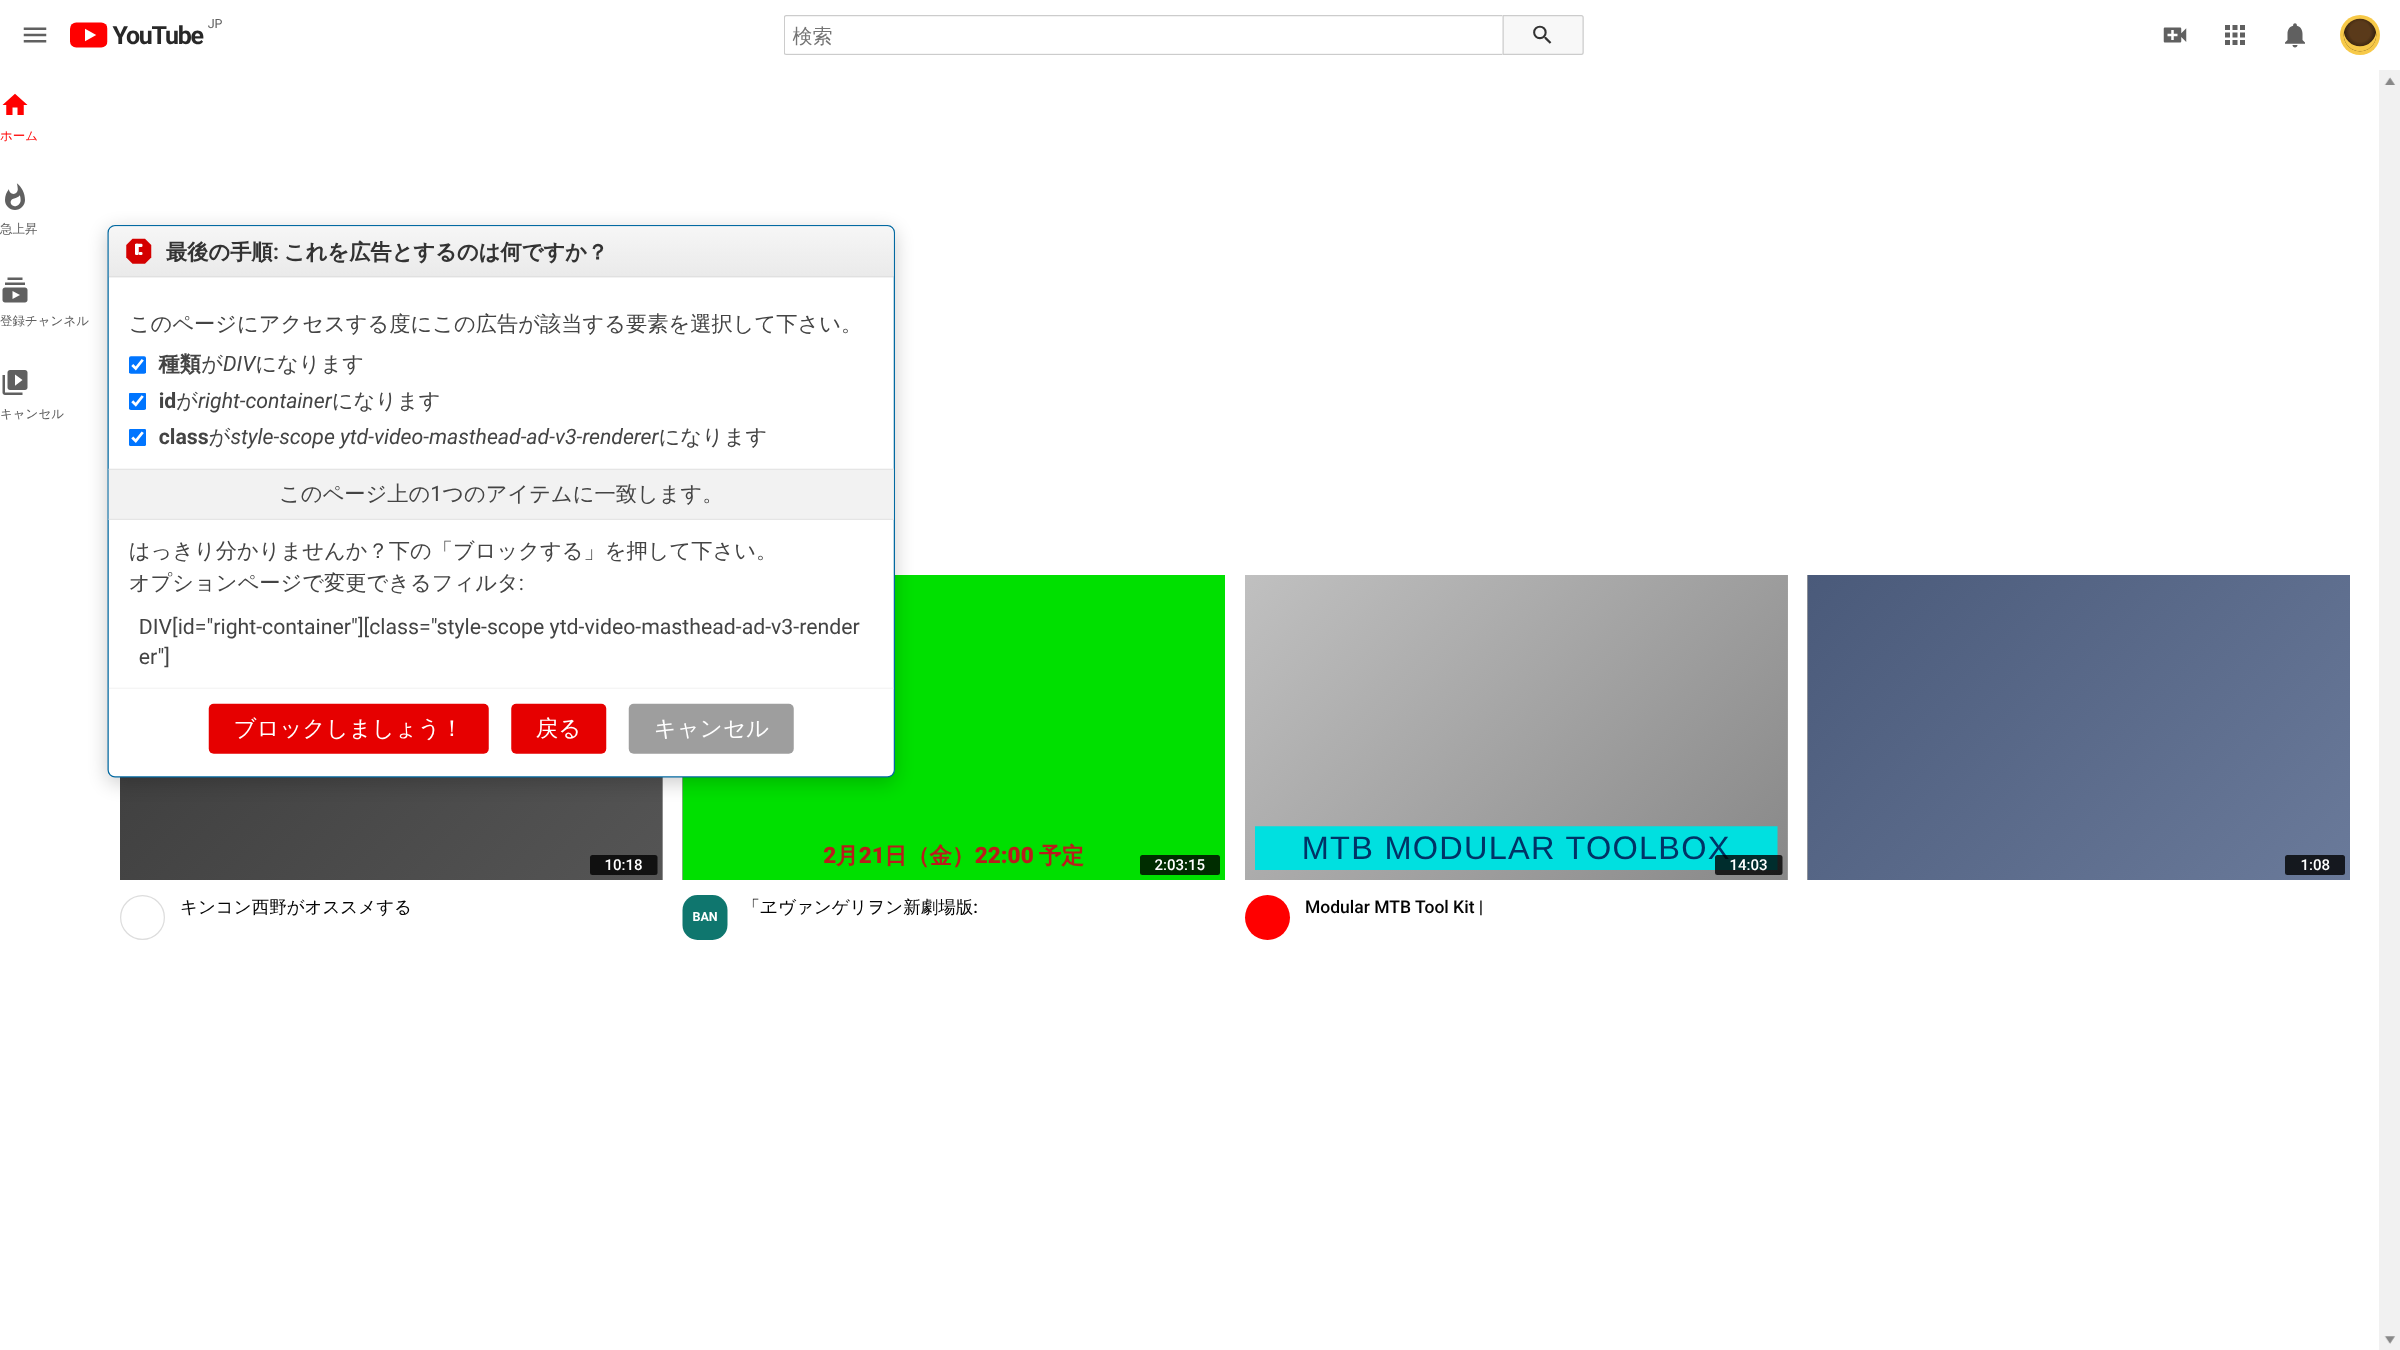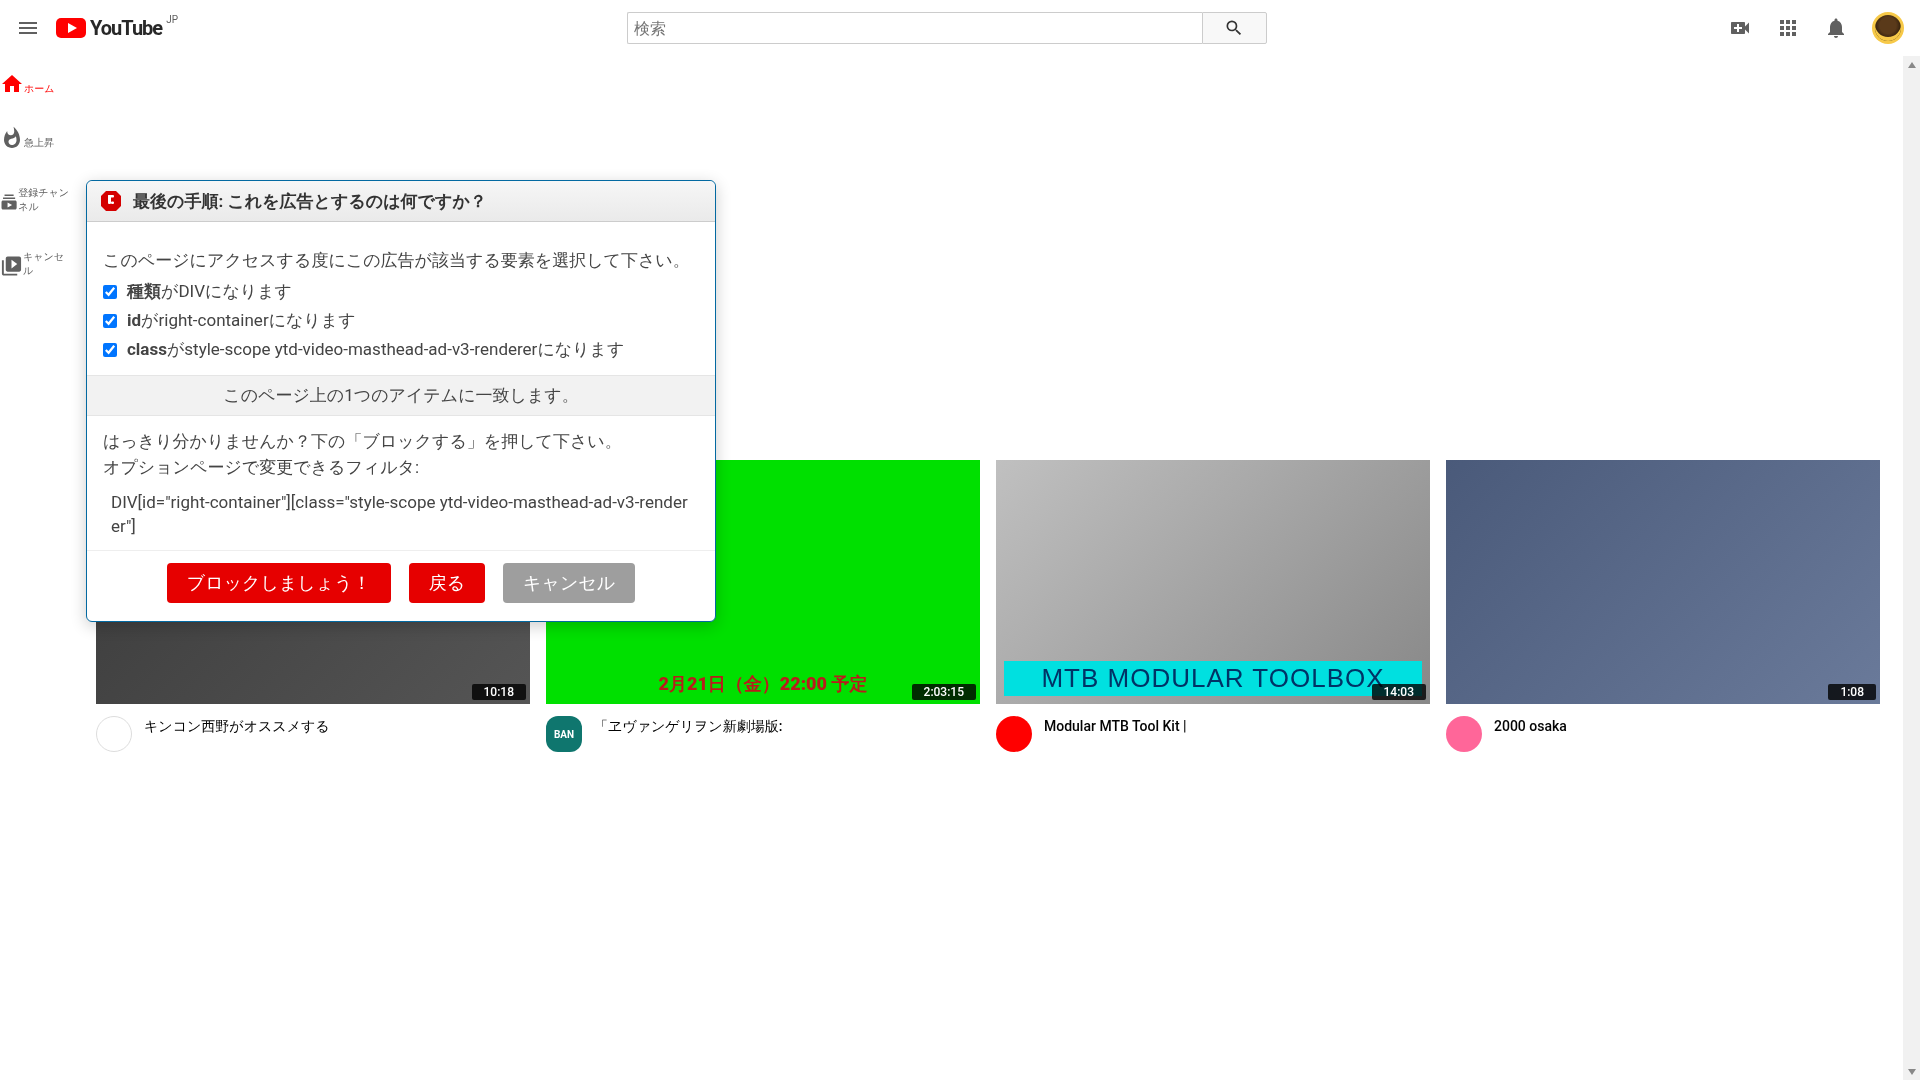--- a/index.html
+++ b/index.html
@@ -26,21 +26,21 @@
   cursor:pointer;margin:0 4px}
 .header-icon svg{width:24px;height:24px;fill:#606060}
 .avatar{width:32px;height:32px;border-radius:50%;background:#f7c948;margin-left:12px;
   cursor:pointer;display:flex;align-items:center;justify-content:center;overflow:hidden}
 .avatar-inner{width:26px;height:26px;border-radius:50%;
   background:radial-gradient(circle at 50% 40%,#5a3a1a 40%,#2a1a0a 70%);
   box-shadow:inset 0 -4px 0 #f7c948}
 
 
 .sidebar{position:fixed;top:56px;left:0;bottom:0;width:72px;background:#fff;z-index:4}
-.side-item{display:flex;flex-direction:row;align-items:flex-end;padding:16px 0 14px;
+.side-item{display:flex;flex-direction:column;align-items:flex-start;padding:16px 0 14px;
   cursor:pointer}
 .side-item svg{width:24px;height:24px;fill:#606060}
 .side-item span{font-size:10px;margin-top:6px;color:#606060}
 .side-item.active svg{fill:#ff0000}
 .side-item.active span{color:#ff0000}
 
 
 .content{position:absolute;top:56px;left:72px;right:16px;padding:24px 24px 0}
 .video-grid{display:grid;grid-template-columns:repeat(4,1fr);gap:16px}
 .video-card{cursor:pointer}
@@ -74,21 +74,21 @@
   box-shadow:0 4px 16px rgba(0,0,0,.2);font-family:"Helvetica Neue",Arial,sans-serif}
 .dialog-header{display:flex;align-items:center;padding:8px 12px;
   background:linear-gradient(#f6f6f6,#eaeaea);border-bottom:1px solid #ccc;
   border-radius:6px 6px 0 0}
 .stop-icon{width:24px;height:24px;margin-right:10px}
 .dialog-title{font-size:17px;font-weight:700;color:#333}
 .dialog-body{padding:24px 16px 8px}
 .instruction{font-size:17px;color:#444;line-height:28px;margin-bottom:6px}
 .check-row{display:flex;align-items:center;margin:6px 0;font-size:17px;color:#444}
 .check-row input{width:14px;height:14px;margin-right:10px}
-.ital{}
+.ital{font-style:italic}
 .match-bar{background:#f2f2f2;border-top:1px solid #e5e5e5;border-bottom:1px solid #e5e5e5;
   padding:8px 0;text-align:center;font-size:17px;color:#444}
 .dialog-lower{padding:12px 16px}
 .help1{font-size:17px;color:#444;line-height:26px}
 .help2{font-size:17px;color:#444;line-height:26px}
 .filter-code{font-size:17px;color:#444;padding:10px 8px 0;line-height:24px;word-break:break-all}
 .dialog-footer{display:flex;justify-content:center;align-items:center;gap:18px;
   padding:12px 0 18px;border-top:1px solid #eee;
   border-radius:0 0 6px 6px}
 .btn{border:none;border-radius:4px;font-size:18px;padding:8px 20px;cursor:pointer;
@@ -217,24 +217,20 @@
       <div class="video-meta">
         <div class="chan-avatar av3"></div>
         <div class="video-title">Modular MTB Tool Kit |</div>
       </div>
     </div>
 
     <div class="video-card">
       <div class="thumb thumb4">
         <div class="thumb-inner"></div>
         <span class="duration">1:08</span>
-      </div>
-      <div class="video-meta">
-        <div class="chan-avatar av4"></div>
-        <div class="video-title">2000 osaka</div>
       </div>
     </div>
 
   </div>
 </div>
 
 <div class="dialog">
   <div class="dialog-header">
     <svg class="stop-icon" viewBox="0 0 24 24">
       <polygon points="7,2 17,2 22,7 22,17 17,22 7,22 2,17 2,7" fill="#d40000"></polygon>

